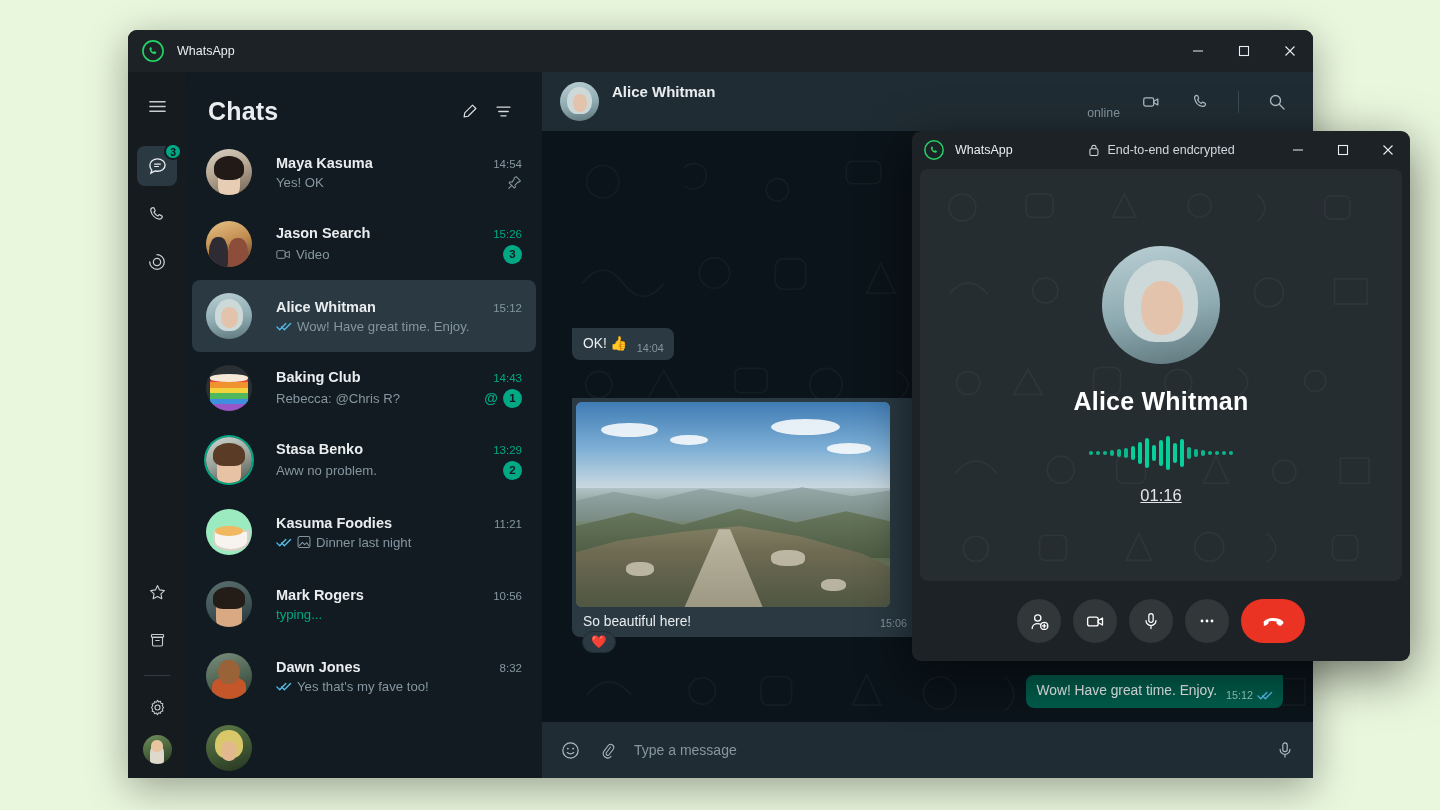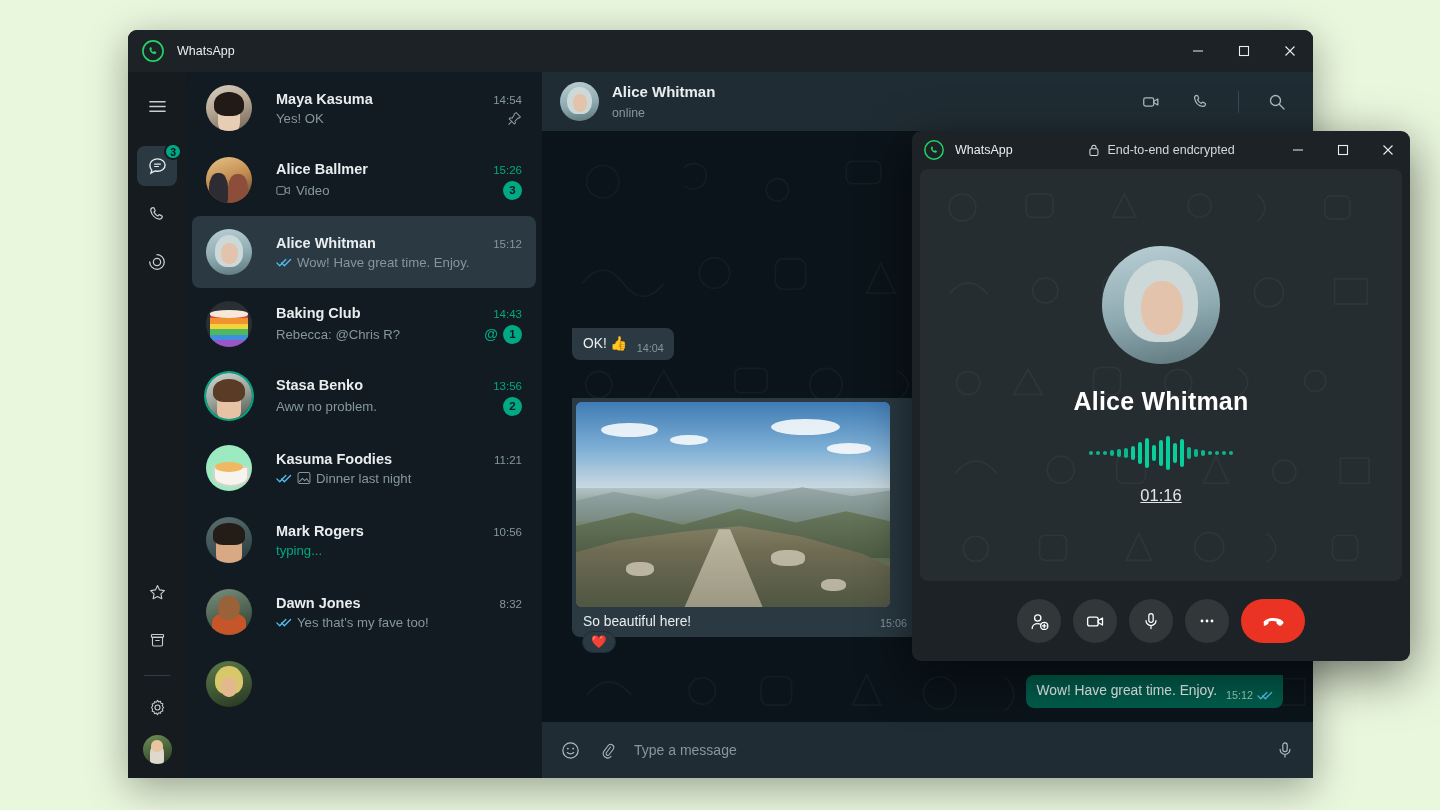--- a/index.html
+++ b/index.html
@@ -137,21 +137,21 @@
 
   
   .convo { flex: 1; display: flex; flex-direction: column; background: #0b141a; position: relative; }
   .convo-head {
     height: 59px; background: #202c33; display: flex; align-items: center;
     padding: 0 18px; gap: 13px; flex: 0 0 59px; z-index: 3;
   }
   .ch-av { width: 39px; height: 39px; border-radius: 50%; overflow: hidden; flex: 0 0 39px; }
   .ch-txt { flex: 1; }
   .ch-name { font-size: 15px; font-weight: bold; color: #e9edef; }
-  .ch-sub { font-size: 12.3px; color: #8696a0; margin-top: 6px; }
+  .ch-sub { font-size: 12.3px; color: #8696a0; margin-top: 6px; text-align: right; }
   .ch-act {
     width: 36px; height: 36px; border-radius: 50%;
     display: flex; align-items: center; justify-content: center;
     color: #aebac1; cursor: pointer;
   }
   .ch-div { width: 1px; height: 22px; background: #394a54; margin: 0 7px; }
 
   .msgs {
     flex: 1; position: relative; overflow: hidden;
     background-color: #0b141a;
@@ -409,20 +409,33 @@
           <circle cx="11" cy="11" r="2.9" fill="none" stroke="currentColor" stroke-width="1.3"></circle>
           <path d="M11 2.6l1.3 1.9 2.2-.6.5 2.2 2.2.6-.6 2.2L18 11l-1.4 1.8.6 2.2-2.2.6-.5 2.2-2.2-.6L11 19.4 9.7 17.5l-2.2.6-.5-2.2-2.2-.6.6-2.2L4 11l1.4-1.8-.6-2.2 2.2-.6.5-2.2 2.2.6z" fill="none" stroke="currentColor" stroke-width="1.2" stroke-linejoin="round"></path>
         </svg>
       </div>
       <div class="rail-avatar">
         <div class="ph ph-me"></div>
       </div>
     </div>
 
     <div class="panel">
+      <div class="panel-head">
+        <span class="panel-title">Chats</span>
+        <div class="panel-act">
+          <svg width="19" height="19" viewBox="0 0 22 22">
+            <path d="M14.5 3.6l3.9 3.9-9 9-4.6.7.7-4.6z" fill="none" stroke="currentColor" stroke-width="1.4" stroke-linejoin="round"></path>
+          </svg>
+        </div>
+        <div class="panel-act">
+          <svg width="19" height="19" viewBox="0 0 22 22">
+            <path d="M3.5 6h15M5.5 11h11M8 16h6" stroke="currentColor" stroke-width="1.5" stroke-linecap="round"></path>
+          </svg>
+        </div>
+      </div>
 
 
       <div class="chat-list" id="chat-list">
           <div class="chat-item">
             <div class="avatar">
               <div class="ph ph-maya"></div>
             </div>
             <div class="ci-mid">
               <div class="ci-top">
                 <span class="ci-name">Maya Kasuma</span>
@@ -439,21 +452,21 @@
                 </span>
               </div>
             </div>
           </div>
           <div class="chat-item">
             <div class="avatar">
               <div class="ph ph-jason"></div>
             </div>
             <div class="ci-mid">
               <div class="ci-top">
-                <span class="ci-name">Alice Ballmer</span>
+                <span class="ci-name">Jason Search</span>
                 <span class="ci-time unread">15:26</span>
               </div>
               <div class="ci-bot">
                 <span class="mini-ico">
                   <svg width="15" height="13" viewBox="0 0 18 14">
                     <rect x="1" y="2.4" width="10" height="9.2" rx="1.6" fill="none" stroke="currentColor" stroke-width="1.2"></rect>
                     <path d="M11 5.6l5-2.4v7.6l-5-2.4z" fill="none" stroke="currentColor" stroke-width="1.2" stroke-linejoin="round"></path>
                   </svg>
                 </span>
                 <span class="ci-msg">Video</span>
@@ -502,21 +515,21 @@
               </div>
             </div>
           </div>
           <div class="chat-item">
             <div class="avatar ring">
               <div class="ph ph-stasa"></div>
             </div>
             <div class="ci-mid">
               <div class="ci-top">
                 <span class="ci-name">Stasa Benko</span>
-                <span class="ci-time unread">13:56</span>
+                <span class="ci-time unread">13:29</span>
               </div>
               <div class="ci-bot">
                 <span class="ci-msg">Aww no problem.</span>
                 <span class="ci-right">
                   <span class="badge">2</span>
                 </span>
               </div>
             </div>
           </div>
           <div class="chat-item">

